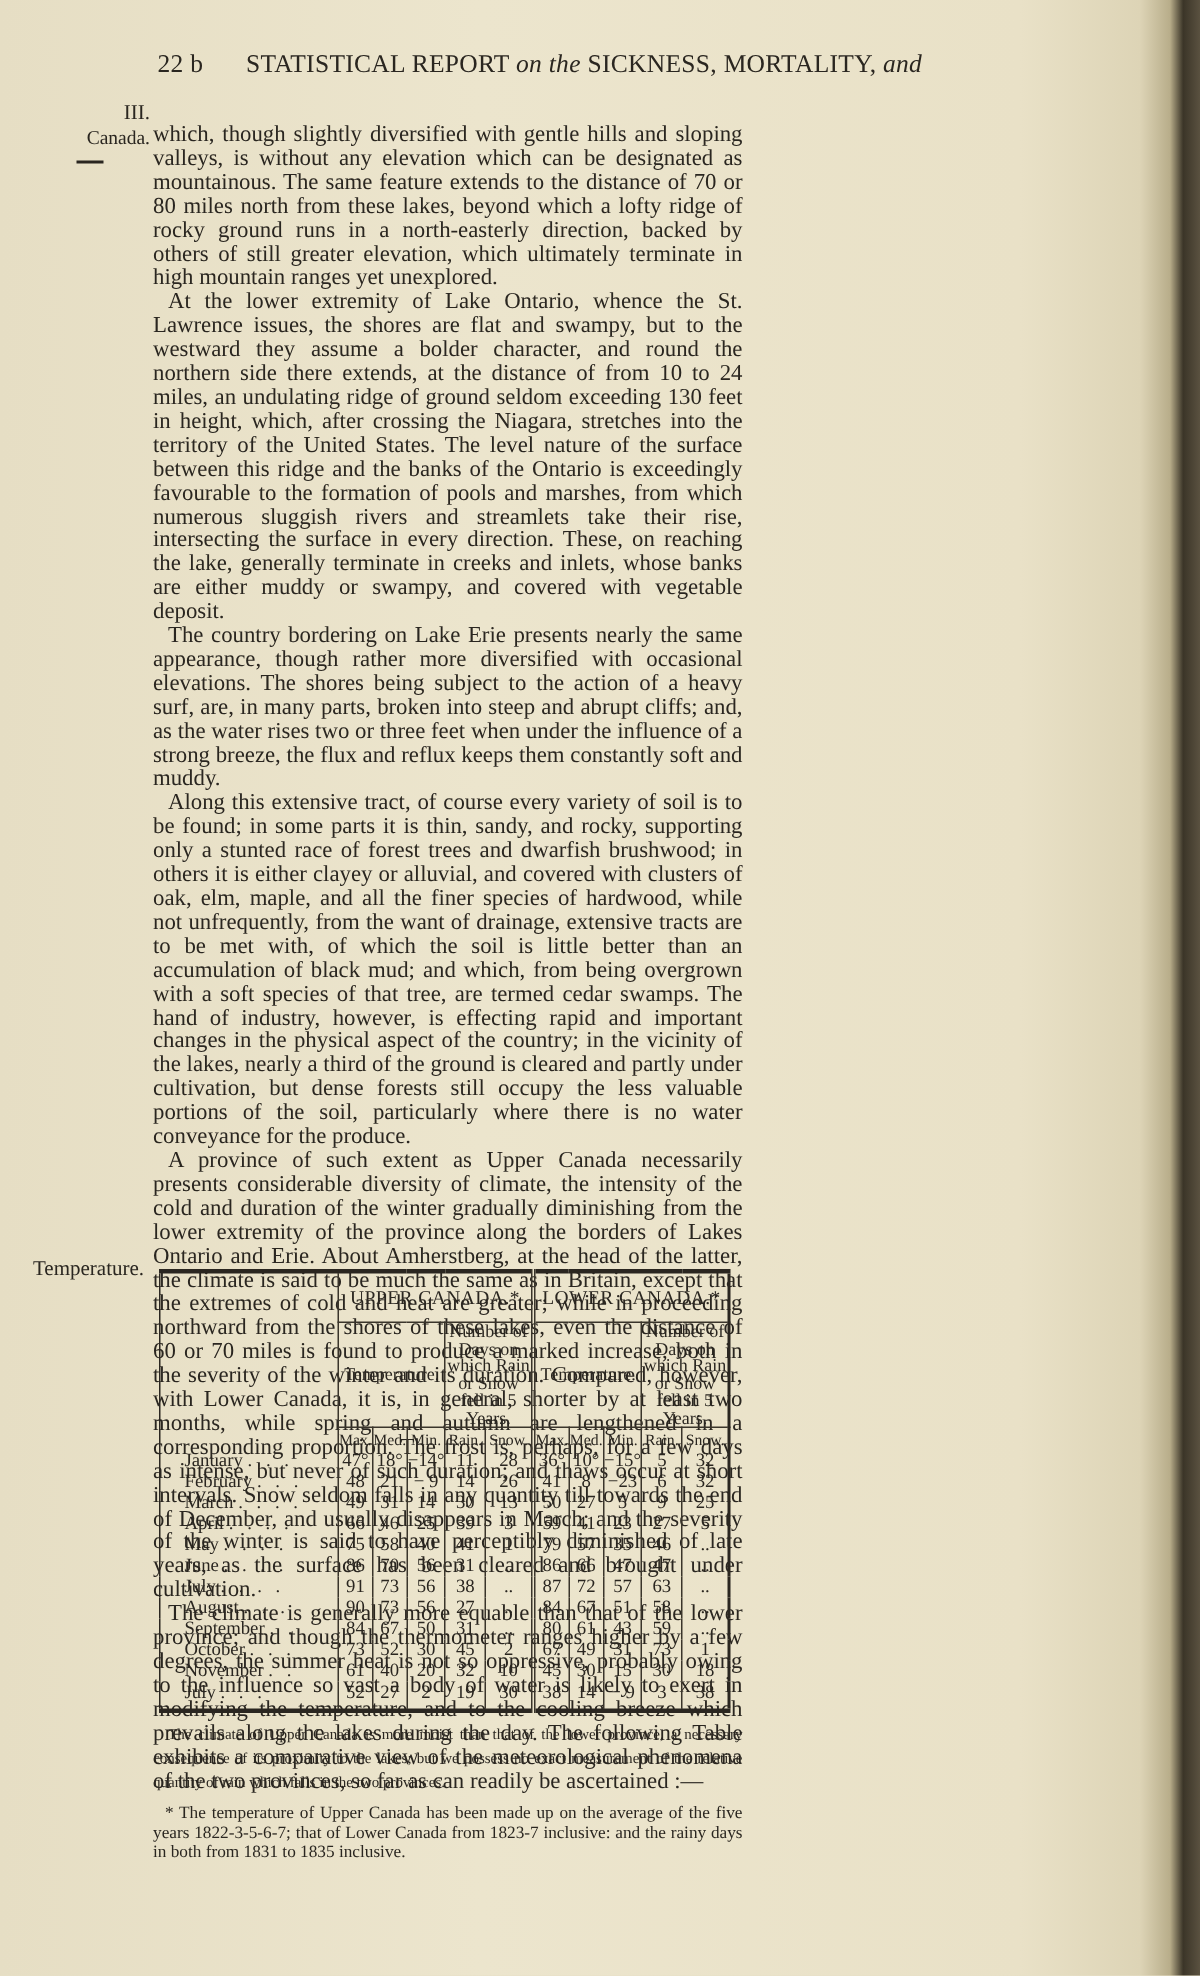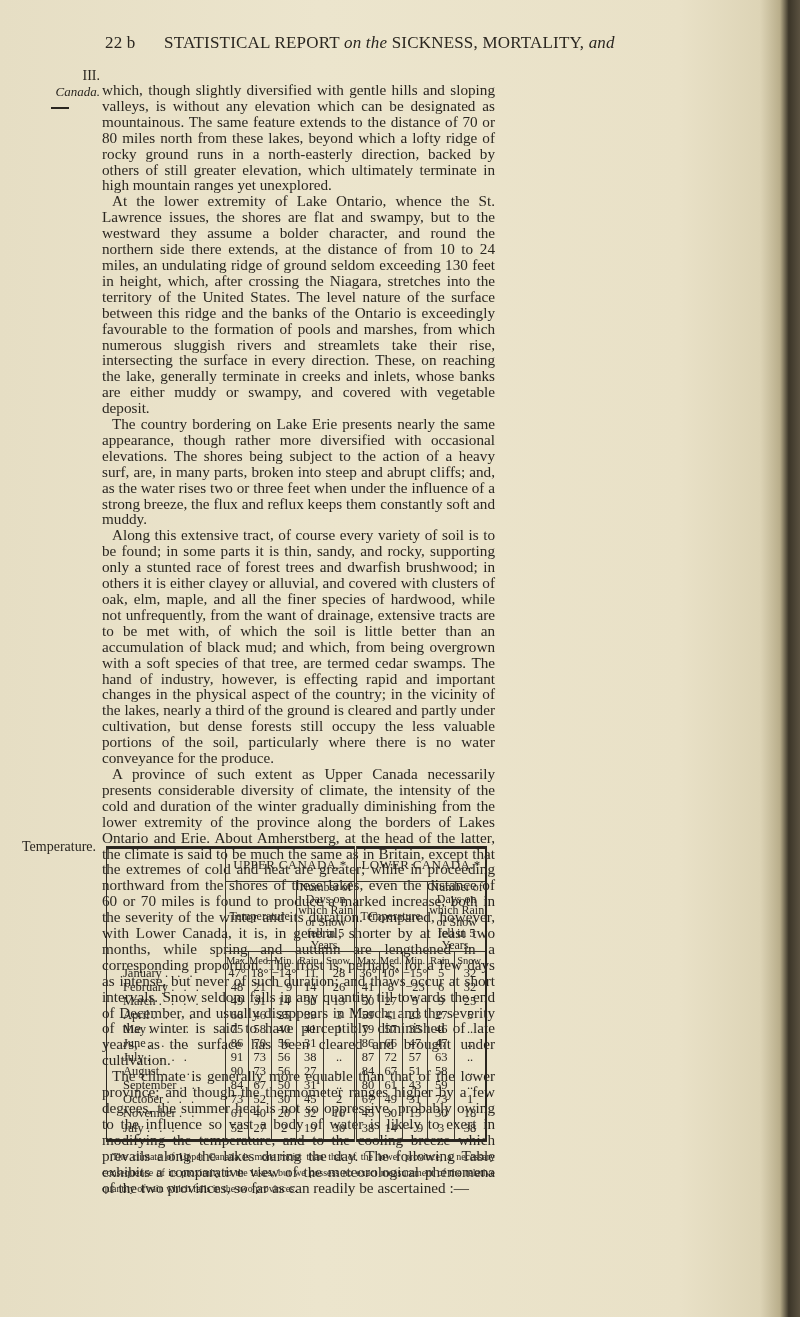--- a/index.html
+++ b/index.html
@@ -17,21 +17,21 @@
   .running-head {
     position: absolute; top: 33px; left: 105px; width: 400px;
     font-size: 17px; letter-spacing: 0.2px; white-space: nowrap;
   }
   .running-head .pg { margin-right: 24px; }
   .running-head i { font-style: italic; }
   .margin-note {
     position: absolute; left: 20px; width: 80px; text-align: center;
     font-size: 14px; line-height: 16px;
   }
-  .margin-note .it { font-style: italic; font-size: 13px; }
+  .margin-note .it { font-size: 13px; }
   .margin-note .dash { display: block; width: 18px; height: 2px; background: #2a2620; margin: 7px auto 0; }
   .margin-temp { position: absolute; left: 22px; top: 839px; font-size: 14px; }
   .body-text {
     position: absolute; left: 102px; width: 393px; top: 82px;
     font-size: 15.2px; line-height: 15.9px; text-align: justify;
     hyphens: none;
   }
   .body-text p { margin: 0; text-indent: 10px; }
   .body-text p.first { text-indent: 0; }
   table.met {
@@ -275,13 +275,16 @@
           <td class="vl">3</td>
           <td class="vl">38</td>
         </tr>
       </tbody>
   </table>
 
   <div class="after-text">
     <p>The climate of Upper Canada is more moist than that of the lower province, a necessary consequence of its proximity to the lakes; but we possess no exact measurement of the relative quantity of rain which falls in the two provinces.</p>
   </div>
 
+  <div class="footnote">
+    <p>* The temperature of Upper Canada has been made up on the average of the five years 1822-3-5-6-7; that of Lower Canada from 1823-7 inclusive: and the rainy days in both from 1831 to 1835 inclusive.</p>
+  </div>
 </div>
 
 </body></html>

